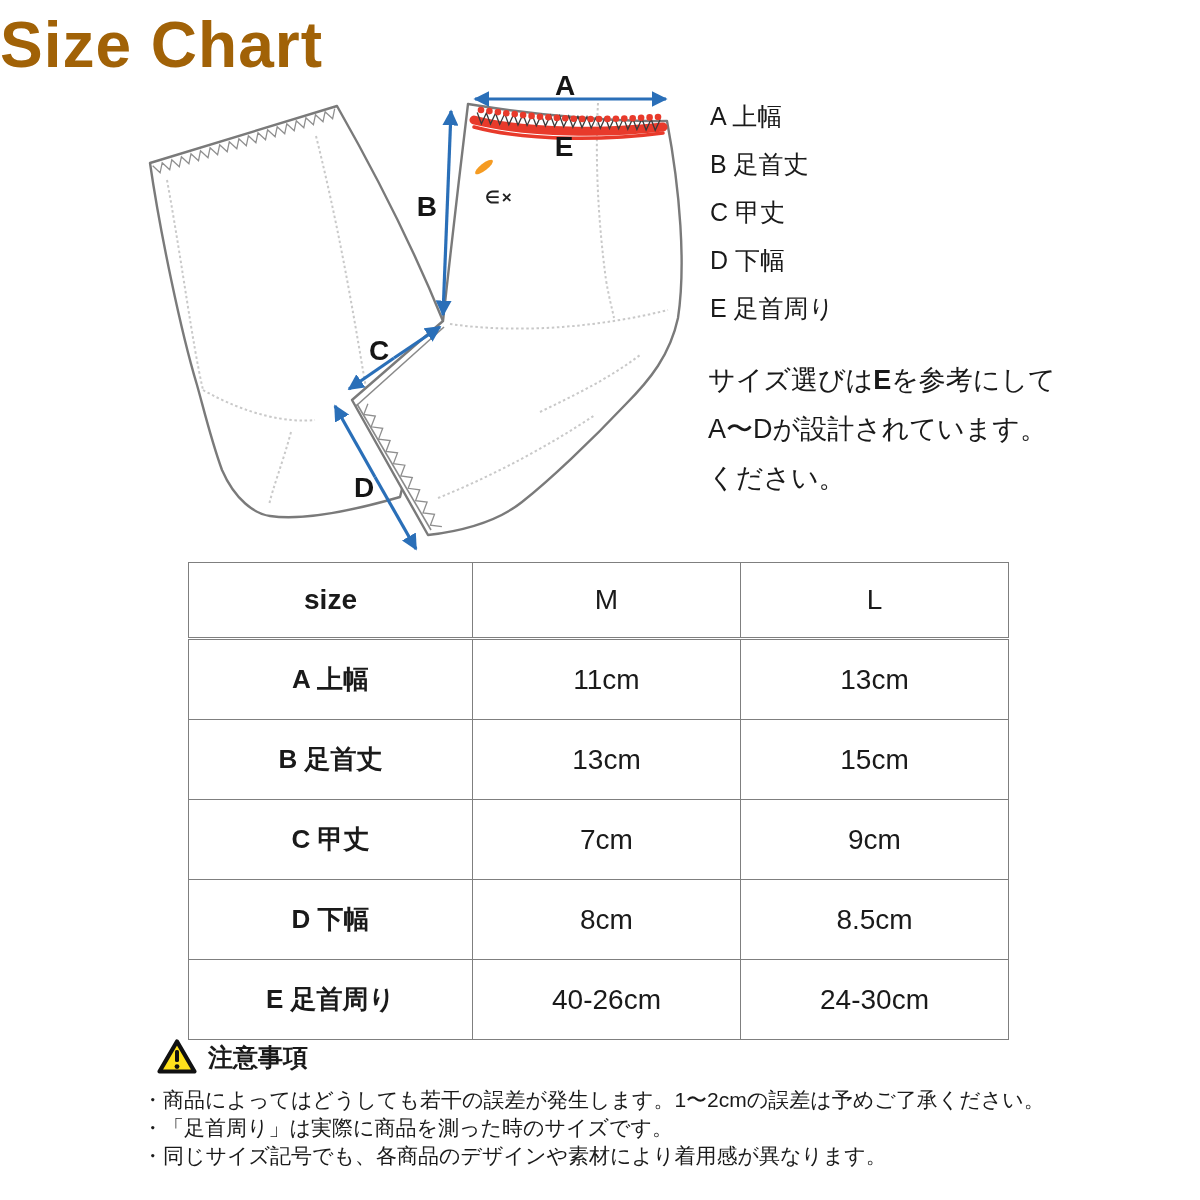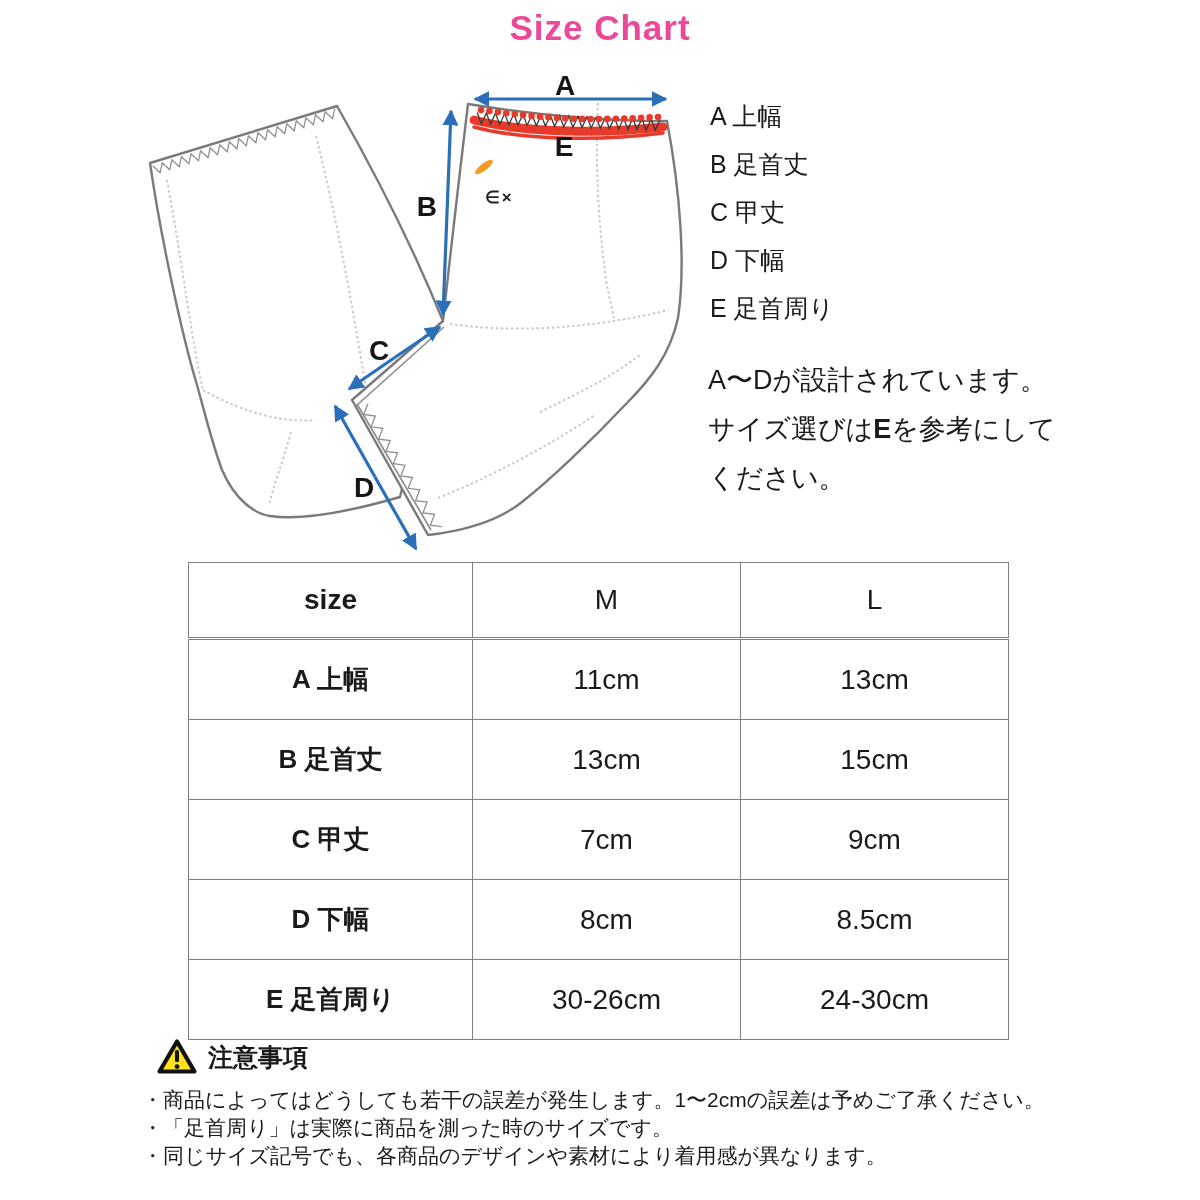--- a/index.html
+++ b/index.html
@@ -1,19 +1,19 @@
 <!DOCTYPE html>
 <html><head>
 <meta charset="utf-8">
 <style>
   html,body{margin:0;padding:0;background:#fff;}
   .canvas{position:relative;width:1200px;height:1200px;background:#fff;overflow:hidden;
           font-family:"Liberation Sans",sans-serif;color:#1a1a1a;}
-  .title{position:absolute;top:8px;left:0;width:100%;text-align:center;
-         font-size:35px;font-weight:600;color:#ec4899;letter-spacing:1px;}
+  .title{position:absolute;top:8px;left:0;width:100%;
+         font-size:64px;font-weight:600;color:#a16207;letter-spacing:1px;}
   .diagram-svg{position:absolute;left:115px;top:60px;}
   .legend{position:absolute;left:710px;top:92px;font-size:25px;line-height:48px;}
   .legend div{white-space:nowrap;}
   .note{position:absolute;left:708px;top:356px;font-size:27px;line-height:49px;width:470px;}
   .note .em{font-weight:bold;}
   .size-table{position:absolute;left:188px;top:562px;border-collapse:collapse;table-layout:fixed;width:820px;}
   .size-table td{border:1px solid #7f7f7f;text-align:center;vertical-align:middle;
                  font-size:28px;height:79px;padding:0;background:#fff;}
   .size-table tr.head td{height:74px;border-bottom:3px double #7f7f7f;}
   .size-table td.rowlabel{font-weight:bold;font-size:26px;}
@@ -123,22 +123,22 @@
 
   <div class="legend">
     <div>A 上幅</div>
     <div>B 足首丈</div>
     <div>C 甲丈</div>
     <div>D 下幅</div>
     <div>E 足首周り</div>
   </div>
 
   <div class="note">
+    <div><span>サイズ選びは</span><span class="em">E</span><span>を参考にして</span></div>
     <div>A〜Dが設計されています。</div>
-    <div><span>サイズ選びは</span><span class="em">E</span><span>を参考にして</span></div>
     <div>ください。</div>
   </div>
 
   <table class="size-table">
     <colgroup>
         <col style="width:284px">
         <col style="width:268px">
         <col style="width:268px">
       </colgroup>
     <tbody>
@@ -162,21 +162,21 @@
       <td>7cm</td>
       <td>9cm</td>
     </tr>
     <tr>
       <td class="rowlabel">D 下幅</td>
       <td>8cm</td>
       <td>8.5cm</td>
     </tr>
     <tr>
       <td class="rowlabel">E 足首周り</td>
-      <td>30-26cm</td>
+      <td>40-26cm</td>
       <td>24-30cm</td>
     </tr>
   </tbody>
     </table>
 
   <div class="notice-head">
     <svg width="42" height="38" viewBox="0 0 42 38">
       <path d="M21 3.5 L38.5 33.5 L3.5 33.5 Z" fill="#FFE11C" stroke="#111" stroke-width="4.2" stroke-linejoin="round"></path>
       <rect x="19" y="12" width="4" height="12" rx="1.6" fill="#111"></rect>
       <circle cx="21" cy="28.6" r="2.4" fill="#111"></circle>

